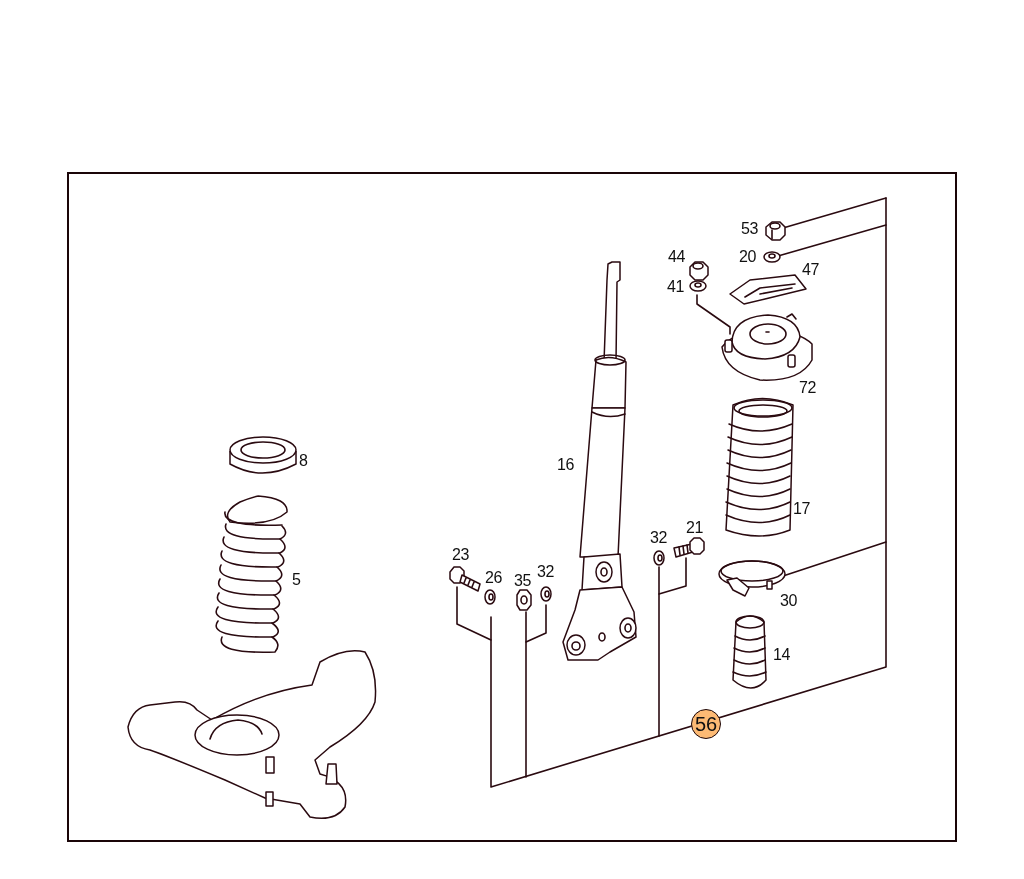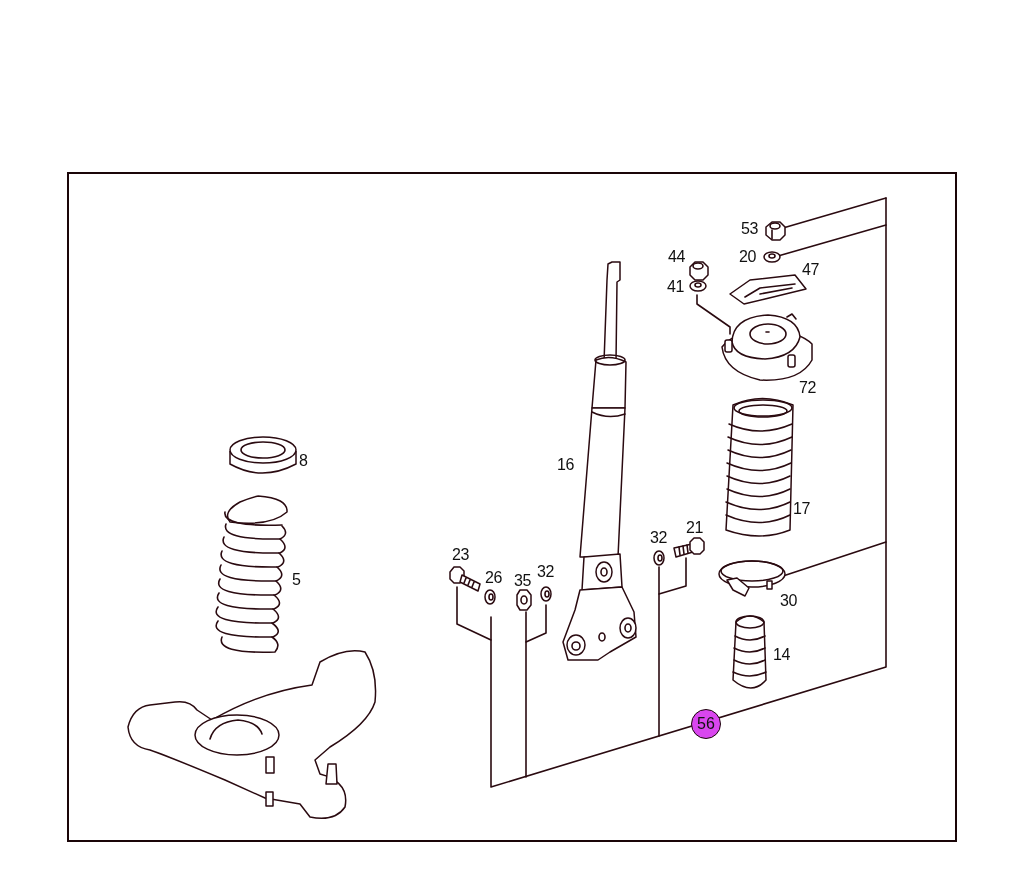--- a/index.html
+++ b/index.html
@@ -3,21 +3,21 @@
   <meta charset="utf-8">
   <style>
     html, body { margin: 0; padding: 0; background: #ffffff; }
     body { width: 1024px; height: 879px; position: relative; overflow: hidden; font-family: "Liberation Sans", sans-serif; }
     #stage { position: absolute; left: 0; top: 12px; width: 916px; height: 879px; }
     svg { position: absolute; left: 0; top: 0; }
     .ln { stroke: #2a0a10; stroke-width: 1.6; fill: none; stroke-linecap: round; stroke-linejoin: round; }
     .fl { stroke: #2a0a10; stroke-width: 1.5; fill: #ffffff; stroke-linejoin: round; }
     .frame { stroke: #1a0508; stroke-width: 2; fill: none; }
     .lbl { position: absolute; font-size: 16px; color: #111; line-height: 16px; white-space: nowrap; letter-spacing: -0.5px; }
-    .circ { position: absolute; width: 30px; height: 30px; border: 1.8px solid #1a0508; border-radius: 50%; box-sizing: border-box; display: flex; align-items: center; justify-content: center; font-size: 16px; color: #111; background: #d946ef; }
+    .circ { position: absolute; width: 30px; height: 30px; border: 1.8px solid #1a0508; border-radius: 50%; box-sizing: border-box; display: flex; align-items: center; justify-content: center; font-size: 20px; color: #111; background: #fdba74; }
   </style>
 </head>
 <body>
 
 <div id="stage">
   <svg width="1024" height="879" viewBox="0 0 1024 879">
 
     <rect class="frame" x="68" y="161" width="888" height="668"></rect>
 
     <g>

